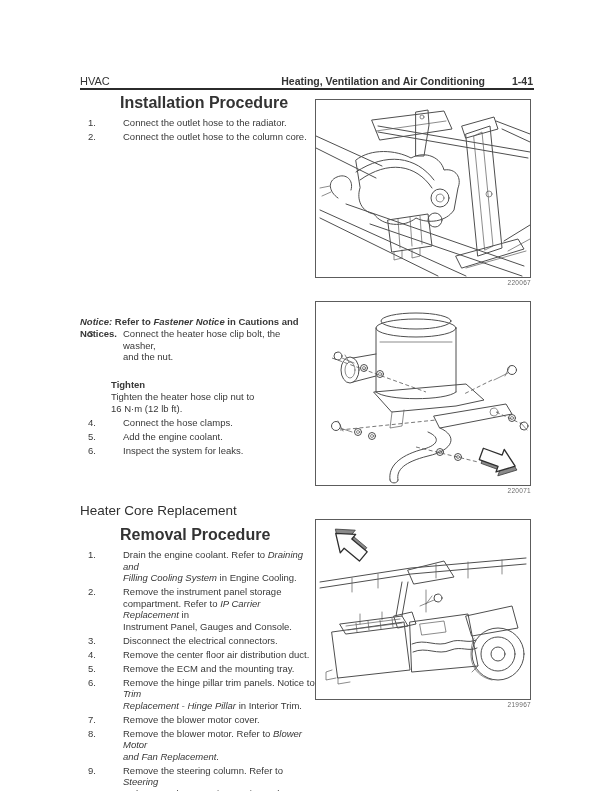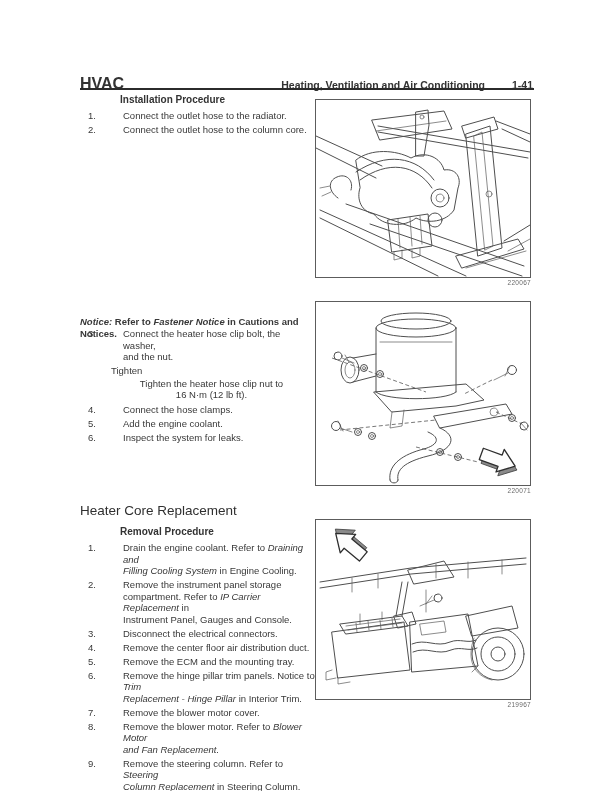--- a/index.html
+++ b/index.html
@@ -4,34 +4,34 @@
 <style>
   html,body{margin:0;padding:0;}
   body{
     width:612px;height:791px;background:#ffffff;position:relative;overflow:hidden;
     font-family:"Liberation Sans", sans-serif;color:#383838;
     -webkit-font-smoothing:antialiased;
   }
   .page{position:absolute;inset:0;}
   
   .header{position:absolute;left:80px;right:79px;top:75px;display:flex;justify-content:space-between;align-items:baseline;}
-  .header-left{font-size:16px;font-weight:bold;color:#333;}
+  .header-left{font-size:11px;font-weight:normal;color:#333;}
   .header-right{font-size:10.5px;font-weight:bold;color:#333;display:flex;gap:27px;align-items:baseline;}
   .rule{position:absolute;left:80px;width:454px;top:88px;height:2px;background:#2b2b2b;}
   
   .col{position:absolute;left:80px;width:232px;}
-  .sec-title{font-size:10px;font-weight:bold;margin:0 0 5px 0;color:#333;padding-left:40px;}
+  .sec-title{font-size:16px;font-weight:bold;margin:0 0 5px 0;color:#333;padding-left:40px;}
   .big-title{font-size:13.5px;font-weight:normal;margin:0 0 8px 0;color:#2f2f2f;}
   .list{padding-left:8px;}
   .li{display:flex;line-height:11.5px;font-size:9.5px;margin-bottom:2.5px;}
   .num{flex:none;width:15px;}
   .txt{flex:1;white-space:pre-line;margin-left:20px;}
   em{font-style:italic;}
-  .tighten-label{font-weight:normal;font-size:9.5px;line-height:11.5px;margin:2px 0 1px 23px;}
-  .tighten-text{font-size:9.5px;line-height:11.5px;white-space:pre-line;margin:0 0 3px 23px;text-align:center;}
+  .tighten-label{font-weight:bold;font-size:9.5px;line-height:11.5px;margin:16px 0 1px 23px;}
+  .tighten-text{font-size:9.5px;line-height:11.5px;white-space:pre-line;margin:0 0 3px 23px;}
   .notice{font-size:9.5px;line-height:11.5px;white-space:pre-line;}
   
   .figure{position:absolute;left:315px;width:216px;}
   .figbox{border:1px solid #5c5c5c;background:#fff;}
   .figbox svg{display:block;}
   .fignum{font-size:6.5px;color:#6a6a6a;text-align:right;margin-top:1px;letter-spacing:.3px;}
   .art{stroke:#4f4f4f;fill:none;stroke-width:1;stroke-linecap:round;stroke-linejoin:round;}
   .art-thin{stroke:#5a5a5a;fill:none;stroke-width:.7;stroke-linecap:round;}
   .dash{stroke:#555;fill:none;stroke-width:.8;stroke-dasharray:4 2.5;}
   .arrow-shadow{fill:#8a8a8a;stroke:#444;stroke-width:.8;}

